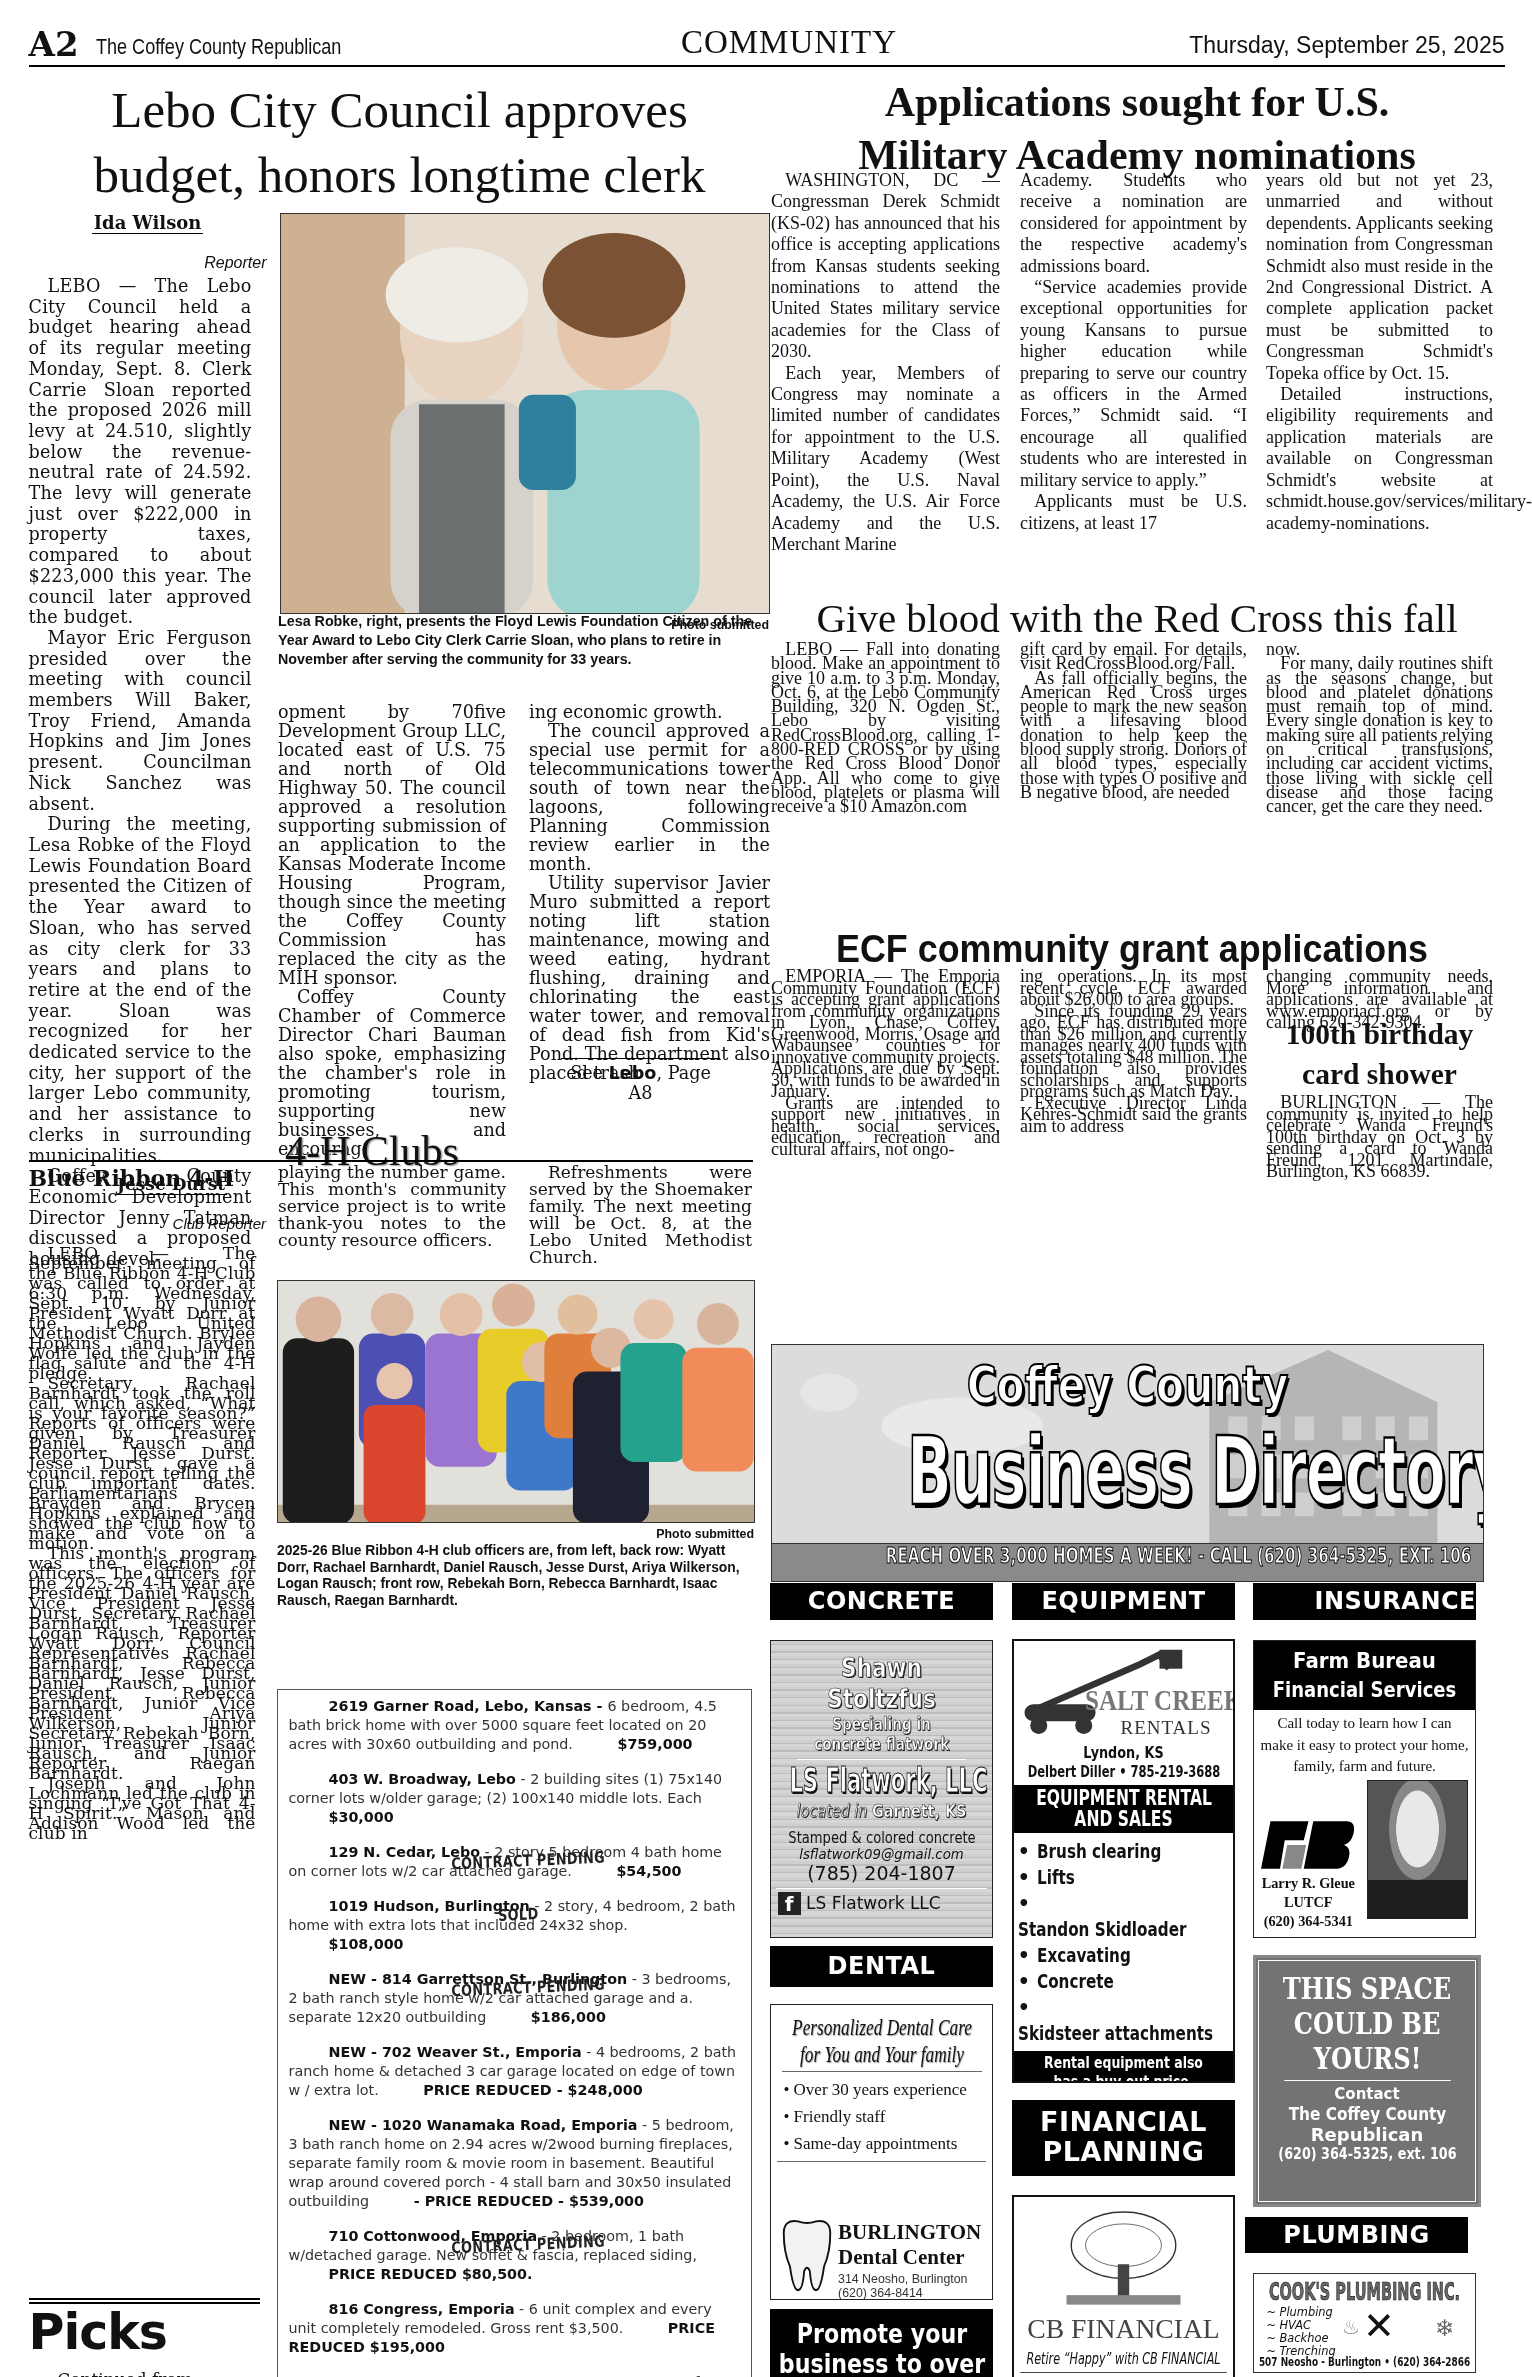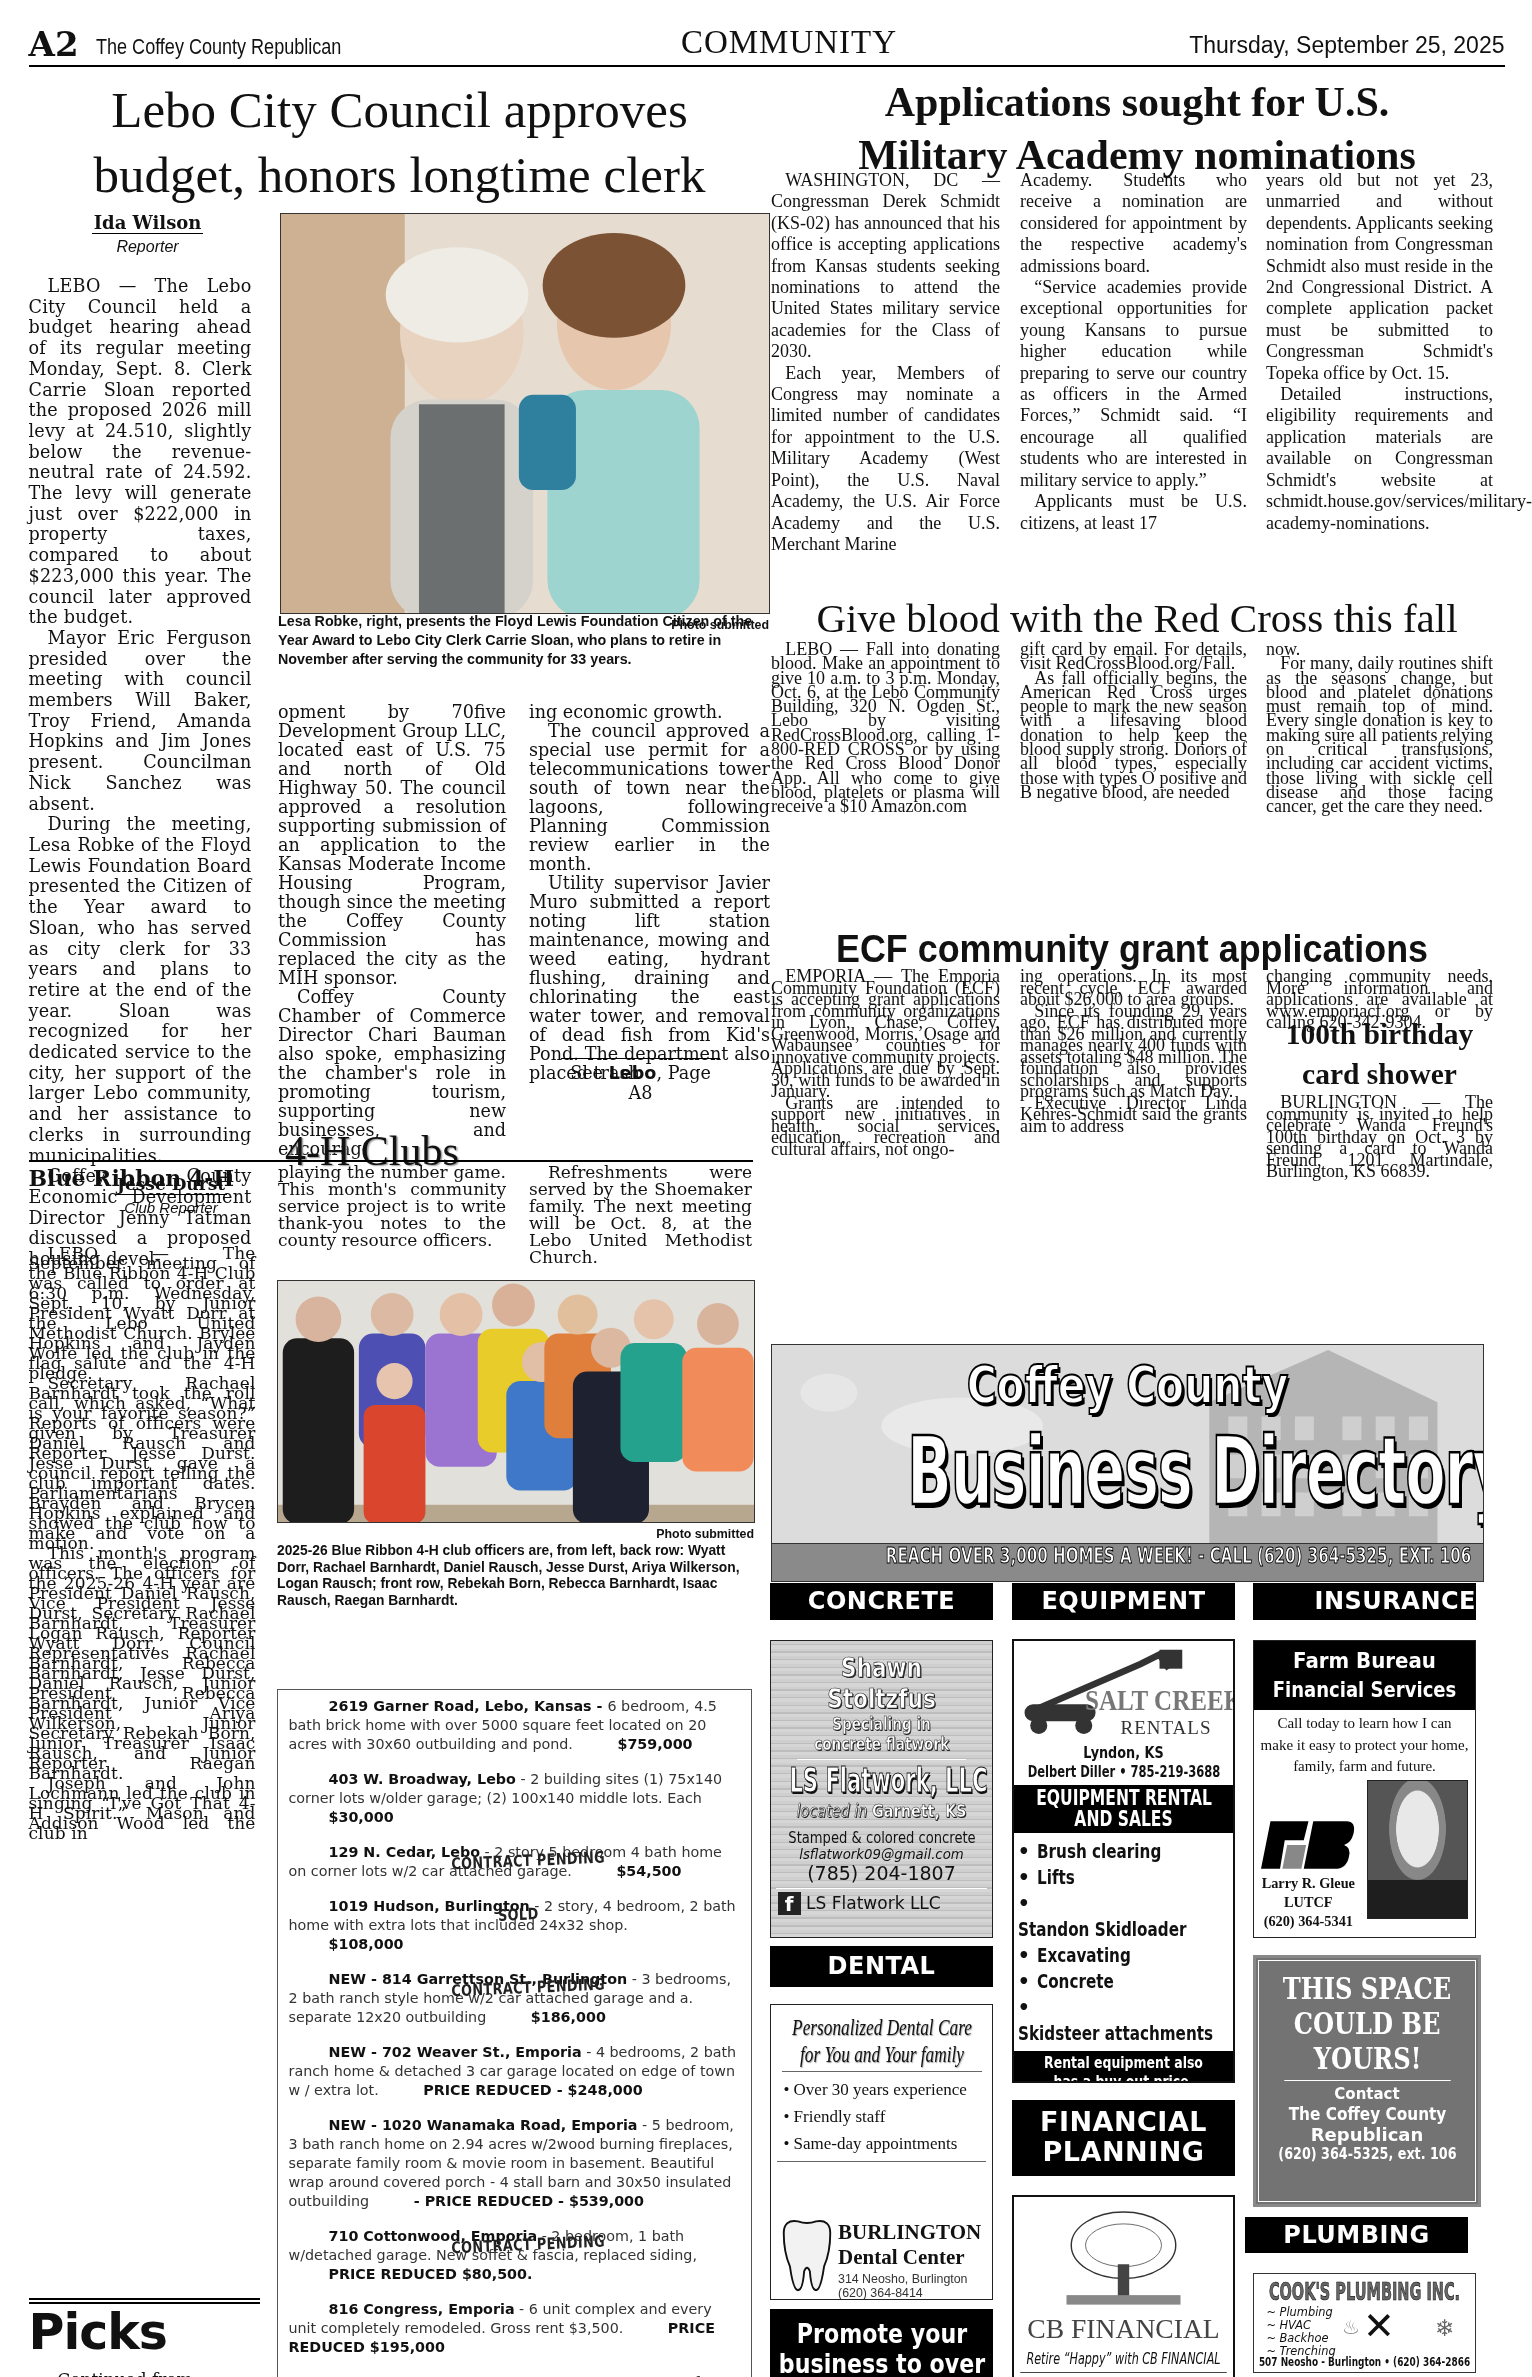--- a/index.html
+++ b/index.html
@@ -17,21 +17,21 @@
   
   .col { position: absolute; text-align: justify; hyphens: auto; }
   .txt { font: 19px/29.5px "DejaVu Serif", serif; letter-spacing: 0; }
   .txt p { text-indent: 19px; }
   .txtn { font: 20px/27.6px "Liberation Serif", serif; transform-origin: left top; }
   .txtn p { text-indent: 14.3px; }
 
   .h1 { font-family: "Liberation Serif", serif; text-align: center; }
   .byline { text-align: center; }
   .byline .name { font: bold 18px "DejaVu Serif", serif; border-bottom: 1px solid #000; display: inline-block; padding: 0 1.9px; }
-  .byline .role { font: italic 16px "Liberation Sans", sans-serif; display: block; margin-top: 4px; }
+  .byline .role { font: italic 16px "Liberation Sans", sans-serif; display: block; margin-top: 20px; text-align: right; }
 
   .photo { position: absolute; border: 1.4px solid #333; overflow: hidden; }
   .credit { position: absolute; font: bold 12.4px "Liberation Sans", sans-serif; text-align: right; }
   .caption { position: absolute; font: bold 14.3px/19px "Liberation Sans", sans-serif; }
 
   .rule { position: absolute; background: #000; }
 
   
   .re-box { position: absolute; left: 277px; top: 1689px; width: 475px; height: 1208px; border: 1.9px solid #555; background: #fff; }
   .re-list { padding: 6.7px 12.4px 0 10.5px; }

